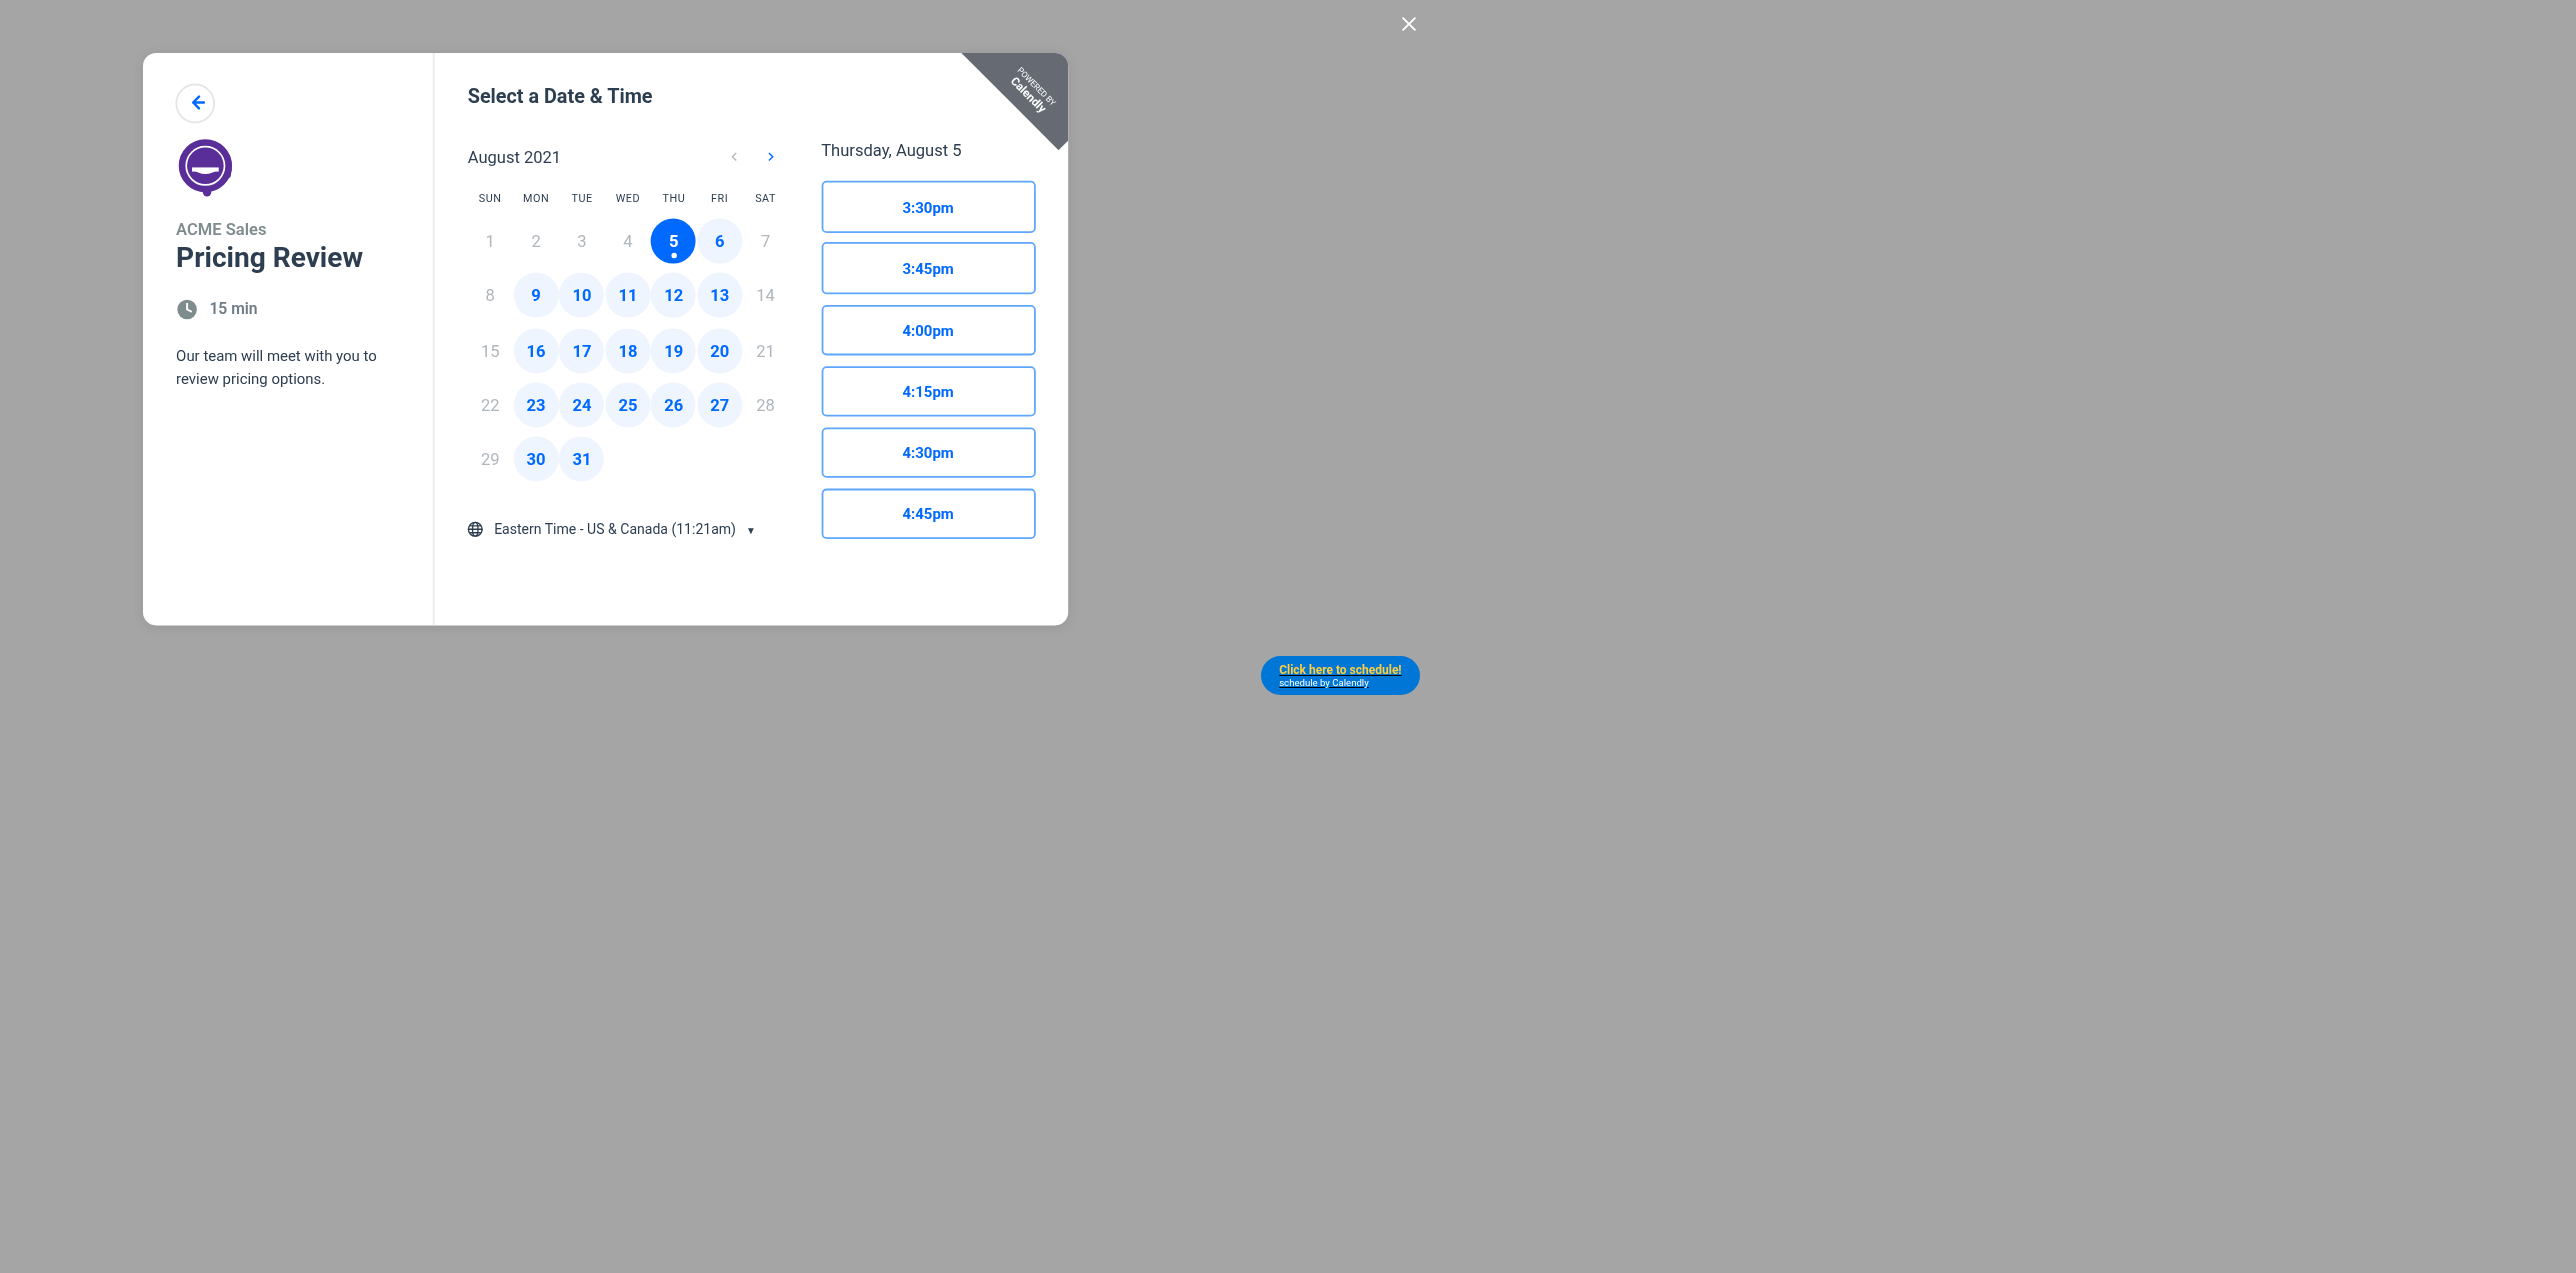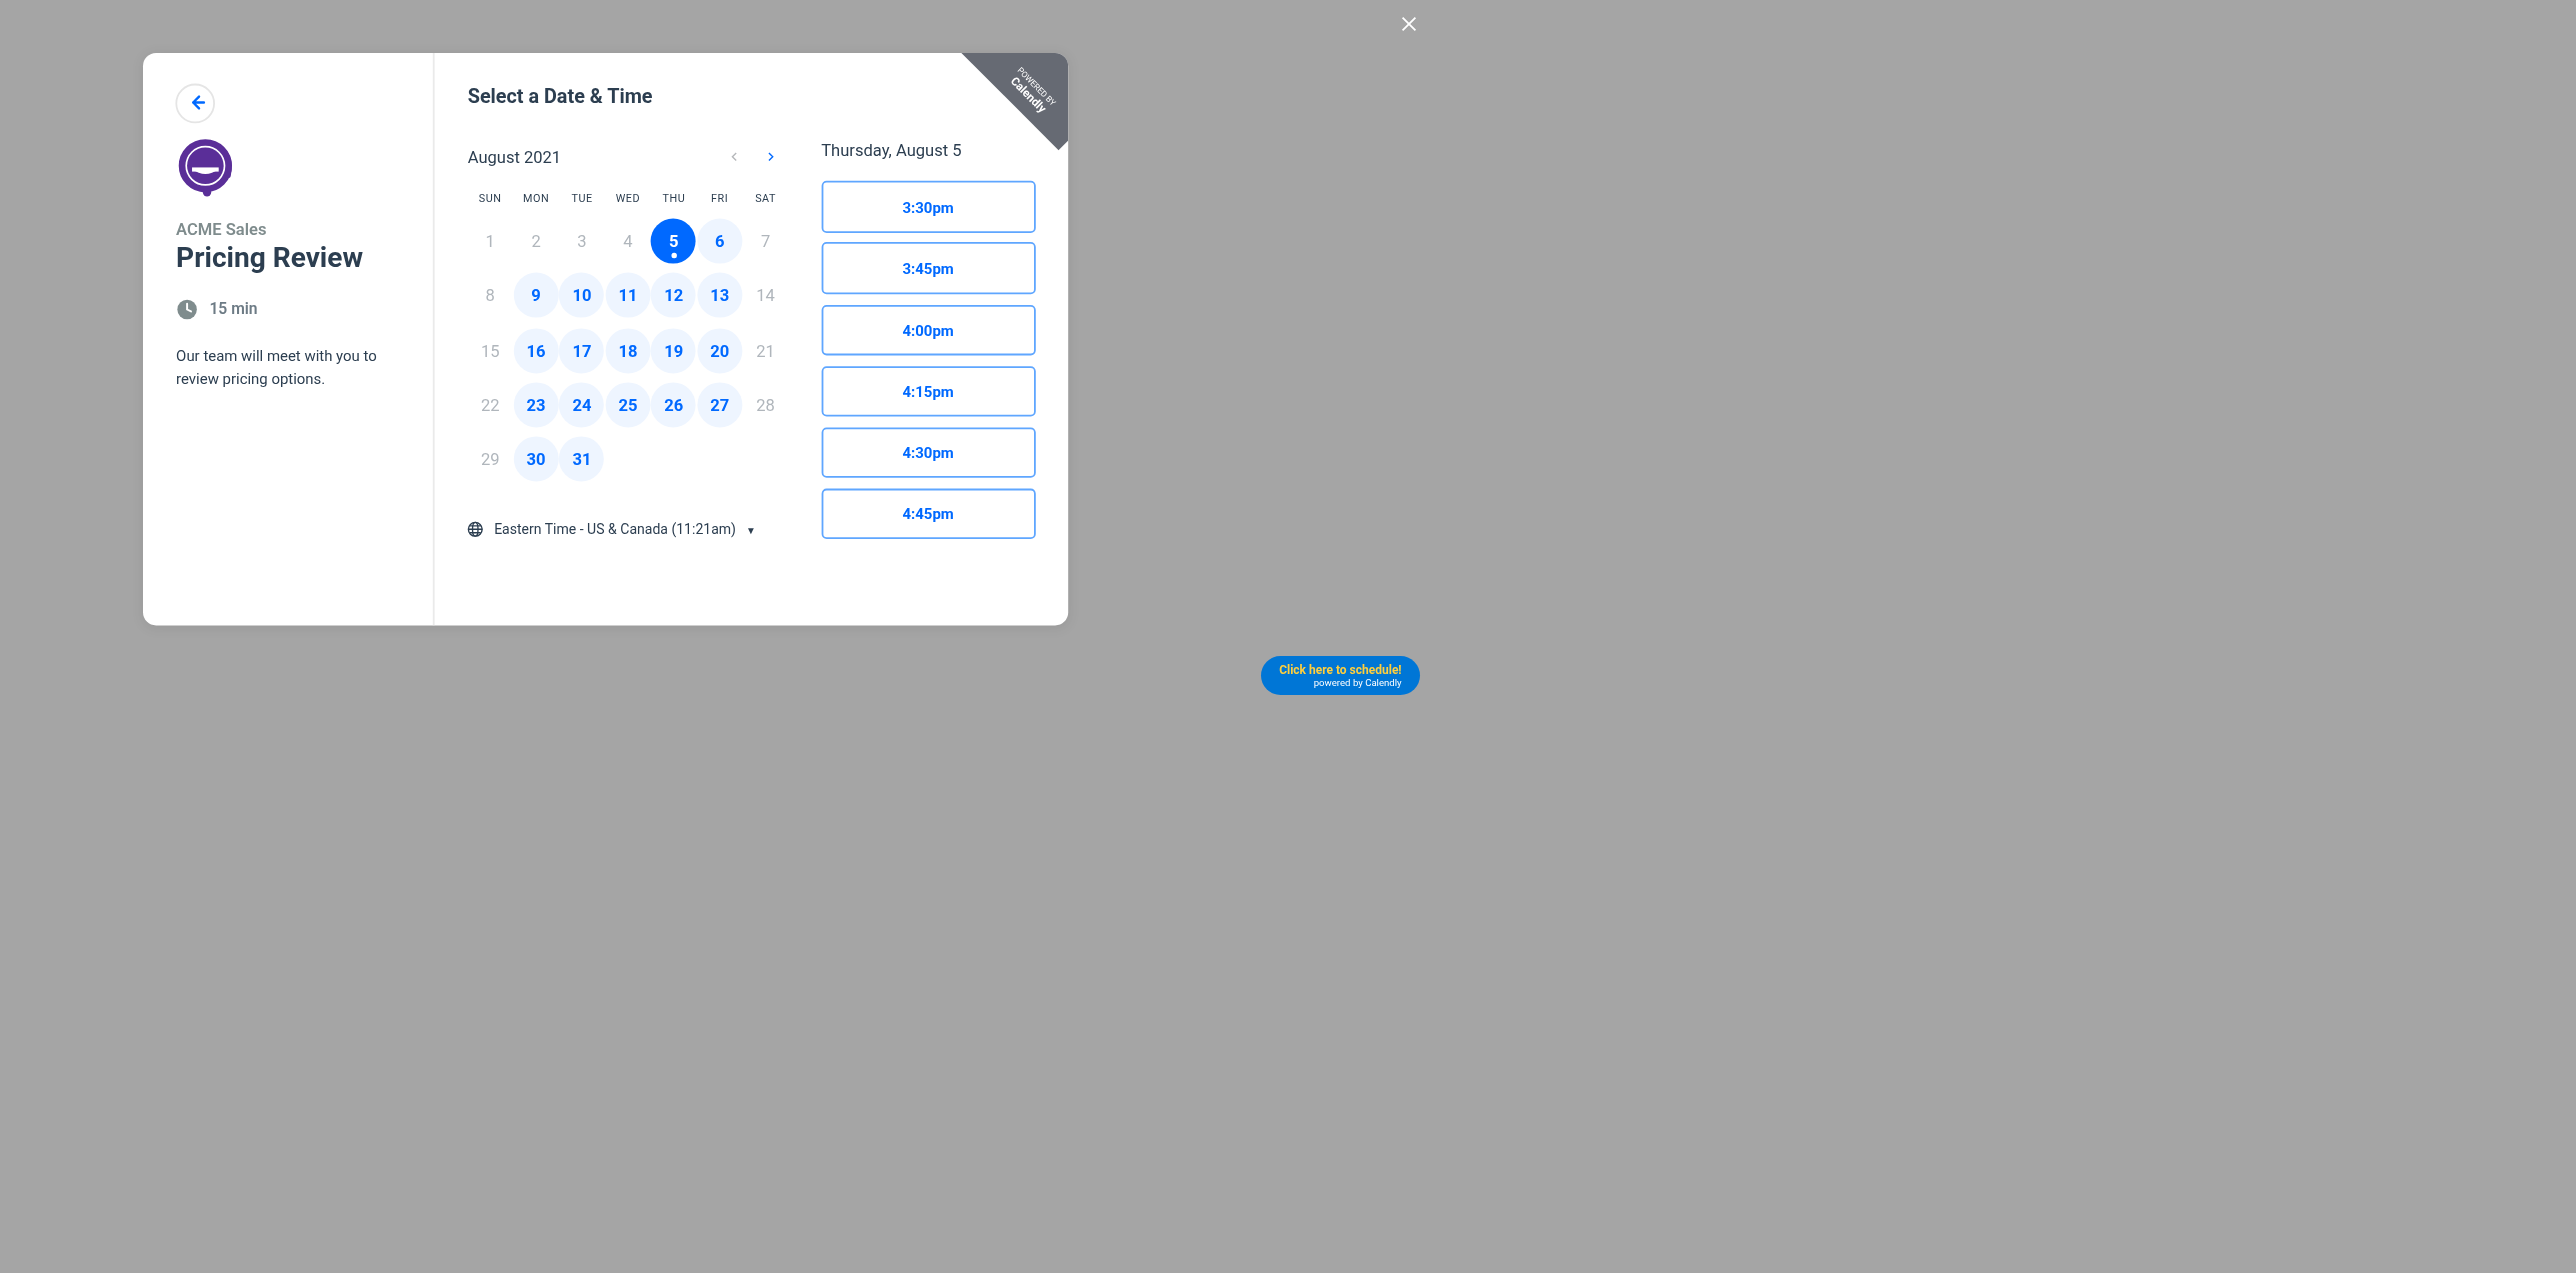--- a/index.html
+++ b/index.html
@@ -277,23 +277,24 @@
       font-size: 6.4px;
       font-weight: 700;
     }
     .cta-pill {
       position: absolute;
       bottom: 13px;
       right: 13px;
       background: #0076d6;
       border-radius: 20px;
       padding: 7.3px 18.4px;
-      text-align: right;
+      text-align: left;
       cursor: pointer;
       z-index: 50;
+      text-decoration: underline;
     }
     .cta-title {
       color: #fecf3e;
       font-size: 12px;
       font-weight: 700;
       line-height: 1.1;
     }
     .cta-sub {
       color: #fff;
       font-size: 9.6px;
@@ -420,15 +421,15 @@
       <div class="powered-text">
         <div>POWERED BY</div>
         <div class="brand">Calendly</div>
       </div>
     </div>
   </div>
 </div>
 
 <div class="cta-pill">
   <div class="cta-title">Click here to schedule!</div>
-  <div class="cta-sub">powered by Calendly</div>
+  <div class="cta-sub">schedule by Calendly</div>
 </div>
 
 
 </body></html>

